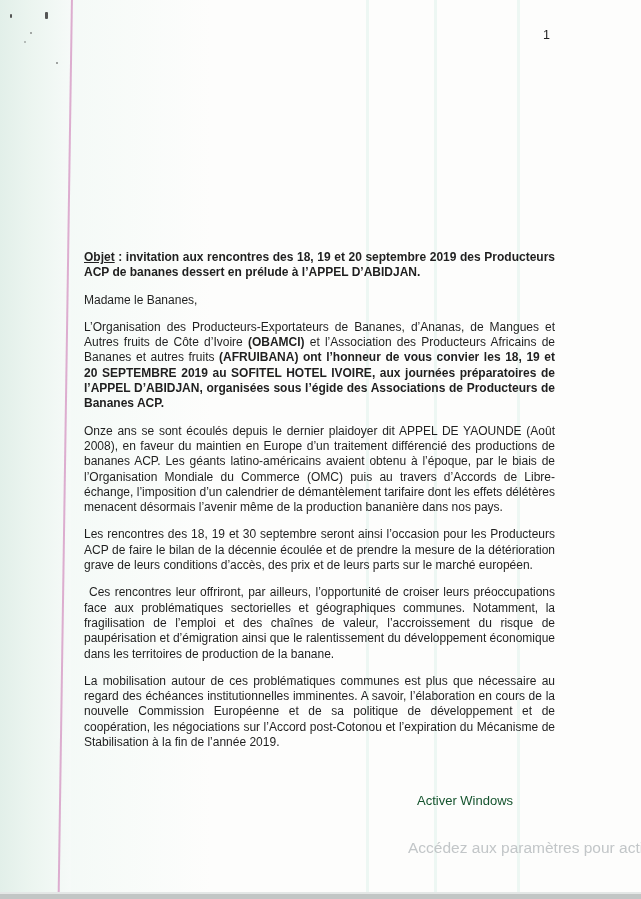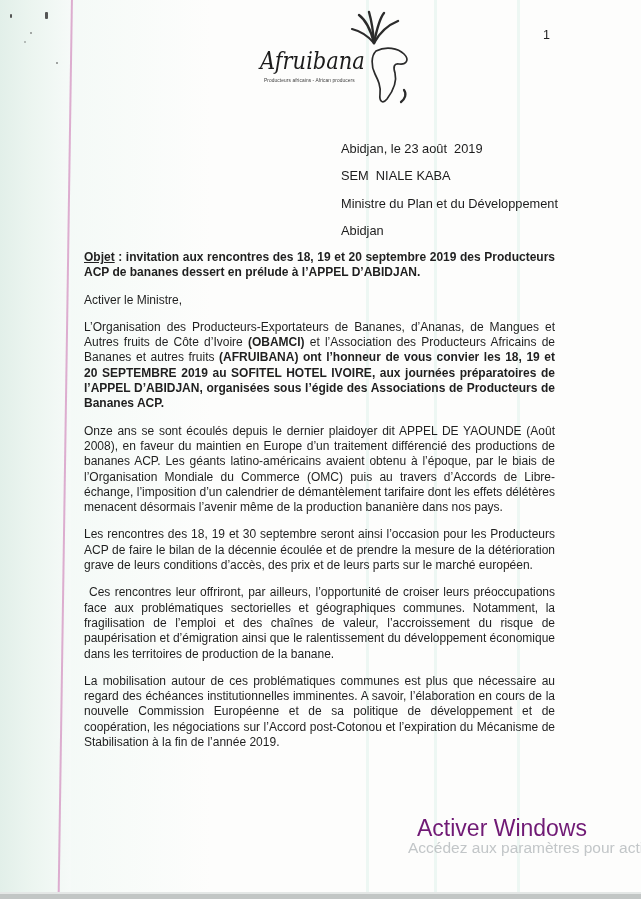--- a/index.html
+++ b/index.html
@@ -56,21 +56,21 @@
   
   .letter-body{
     position:absolute;left:84px;top:250px;width:471px;
     font-size:12px;line-height:15.3px;text-align:justify;color:#1f1f1f;
   }
   .letter-body p{margin:0 0 12px 0;}
   .letter-body p.indent{text-indent:5px;}
   .b{font-weight:bold;}
   .u{text-decoration:underline;}
   
-  .wm1{position:absolute;left:417px;top:815px;font-size:23px;color:#701a75;white-space:nowrap;}
+  .wm1{position:absolute;left:417px;top:793px;font-size:13px;color:#14532d;white-space:nowrap;}
   .wm2{position:absolute;left:408px;top:839px;font-size:15.5px;color:#c2c6c8;white-space:nowrap;}
 </style>
 </head>
 <body>
 
 <div class="page">
 
   <div class="left-strip"></div>
   <div class="paper-tint"></div>
   <div class="pink-line"></div>
@@ -79,51 +79,27 @@
   <div class="streak s3"></div>
 
   <div>
     <div class="speck sp1"></div>
       <div class="speck sp2"></div>
     <div class="speck sp3"></div>
       <div class="speck sp4"></div>
     <div class="speck sp5"></div>
   </div>
 
-  <div class="logo">
-    <svg class="logo-mark" width="78" height="94" viewBox="0 0 78 94" fill="none" stroke="#2b2b2b" stroke-linecap="round">
-
-      <path d="M30,33 C27,21 23,11 15,5" stroke-width="2.4"></path>
-      <path d="M30,33 C29,18 27,9 25,2" stroke-width="2.4"></path>
-      <path d="M30,33 C33,18 36,8 40,3" stroke-width="2.4"></path>
-      <path d="M30,33 C36,22 44,15 54,11" stroke-width="2.4"></path>
-      <path d="M30,33 C24,26 16,21 8,19" stroke-width="2.2"></path>
-
-      <path d="M32,41 C42,36 54,38 60,44 C66,50 62,55 55,54 C50,53 49,57 51,63
-               C53,71 49,81 43,89 C39,94 35,92 36,84 C37,76 34,70 31,64
-               C27,56 27,46 32,41" stroke-width="1.7"></path>
-
-      <path d="M60,80 C63,84 61,89 57,92" stroke-width="2.2"></path>
-    </svg>
-    <div class="logo-name">Afruibana</div>
-    <div class="logo-tagline">Producteurs africains  -  African producers</div>
-  </div>
 
   <div class="page-number">1</div>
 
-  <div class="date-block">
-    <p>Abidjan, le 23 août  2019</p>
-    <p>SEM  NIALE KABA</p>
-    <p>Ministre du Plan et du Développement</p>
-    <p>Abidjan</p>
-  </div>
 
   <div class="letter-body">
       <p><span class="b u">Objet</span><span class="b"> : invitation aux rencontres des 18, 19 et 20 septembre 2019 des Producteurs ACP de bananes dessert en prélude à l’APPEL D’ABIDJAN.</span></p>
-      <p><span>Activer le Ministre,</span></p>
+      <p><span>Madame le Bananes,</span></p>
       <p><span>L’Organisation des Producteurs-Exportateurs de Bananes, d’Ananas, de Mangues et Autres fruits de Côte d’Ivoire </span><span class="b">(OBAMCI)</span><span> et l’Association des Producteurs Africains de Bananes et autres fruits </span><span class="b">(AFRUIBANA) ont l’honneur de vous convier les 18, 19 et 20 SEPTEMBRE 2019 au SOFITEL HOTEL IVOIRE, aux journées préparatoires de l’APPEL D’ABIDJAN, organisées sous l’égide des Associations de Producteurs de Bananes ACP.</span></p>
       <p><span>Onze ans se sont écoulés depuis le dernier plaidoyer dit APPEL DE YAOUNDE (Août 2008), en faveur du maintien en Europe d’un traitement différencié des productions de bananes ACP. Les géants latino-américains avaient obtenu à l’époque, par le biais de l’Organisation Mondiale du Commerce (OMC) puis au travers d’Accords de Libre-échange, l’imposition d’un calendrier de démantèlement tarifaire dont les effets délétères menacent désormais l’avenir même de la production bananière dans nos pays.</span></p>
       <p><span>Les rencontres des 18, 19 et 30 septembre seront ainsi l’occasion pour les Producteurs ACP de faire le bilan de la décennie écoulée et de prendre la mesure de la détérioration grave de leurs conditions d’accès, des prix et de leurs parts sur le marché européen.</span></p>
       <p class="indent"><span>Ces rencontres leur offriront, par ailleurs, l’opportunité de croiser leurs préoccupations face aux problématiques sectorielles et géographiques communes. Notamment, la fragilisation de l’emploi et des chaînes de valeur, l’accroissement du risque de paupérisation et d’émigration ainsi que le ralentissement du développement économique dans les territoires de production de la banane.</span></p>
       <p><span>La mobilisation autour de ces problématiques communes est plus que nécessaire au regard des échéances institutionnelles imminentes. A savoir, l’élaboration en cours de la nouvelle Commission Européenne et de sa politique de développement et de coopération, les négociations sur l’Accord post-Cotonou et l’expiration du Mécanisme de Stabilisation à la fin de l’année 2019.</span></p>
     </div>
 
   <div class="wm1">Activer Windows</div>
   <div class="wm2">Accédez aux paramètres pour activ</div>
 

